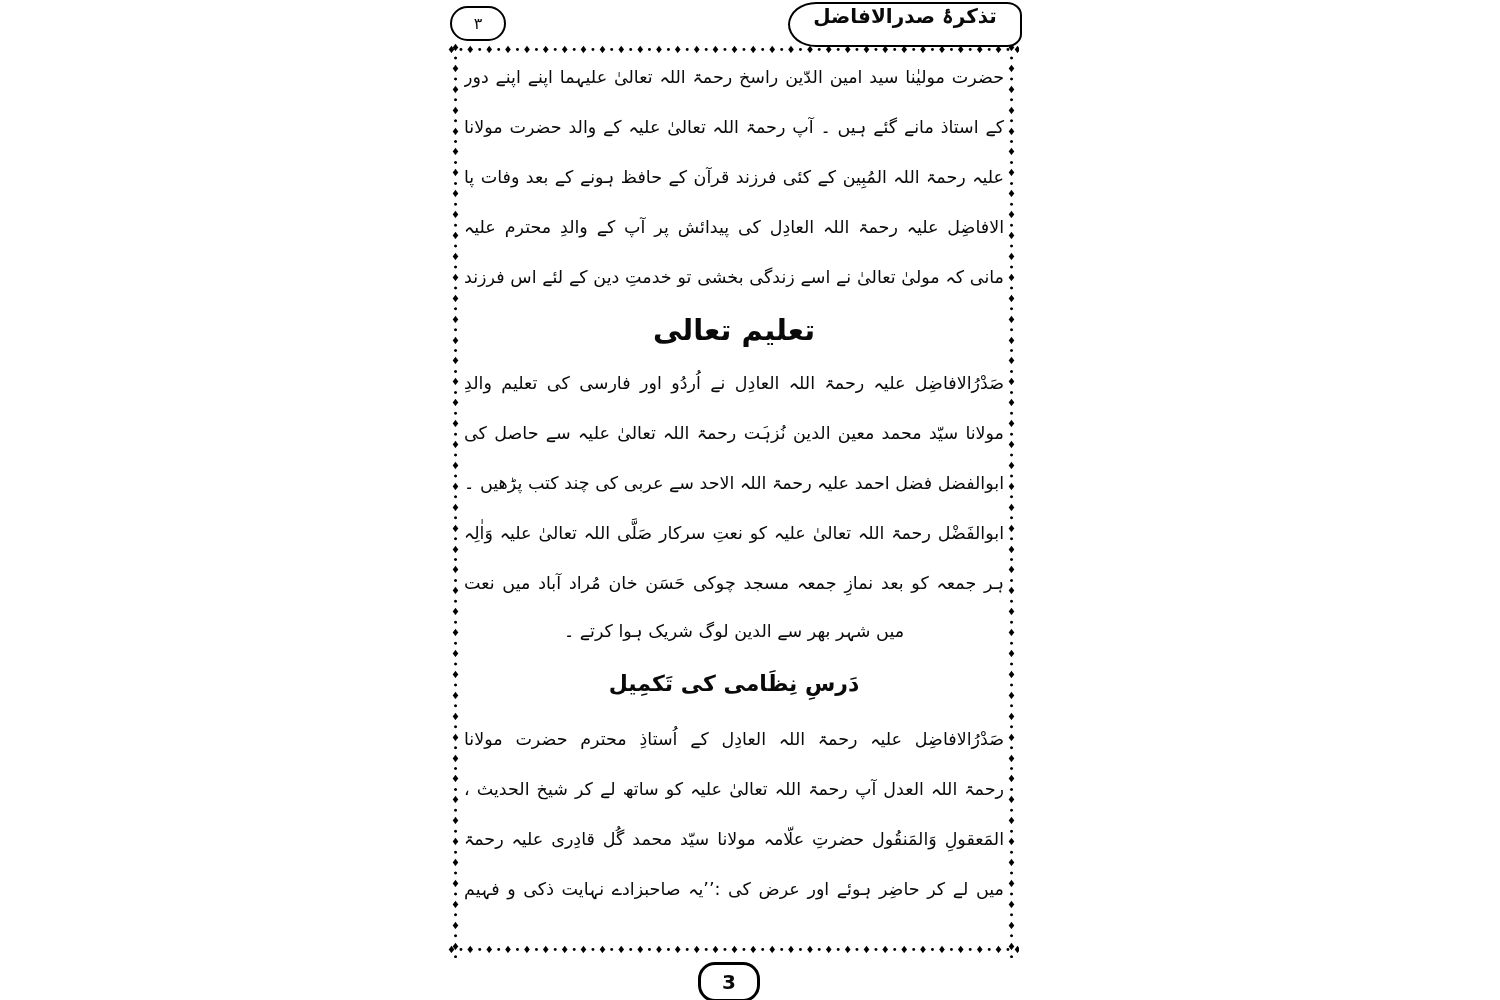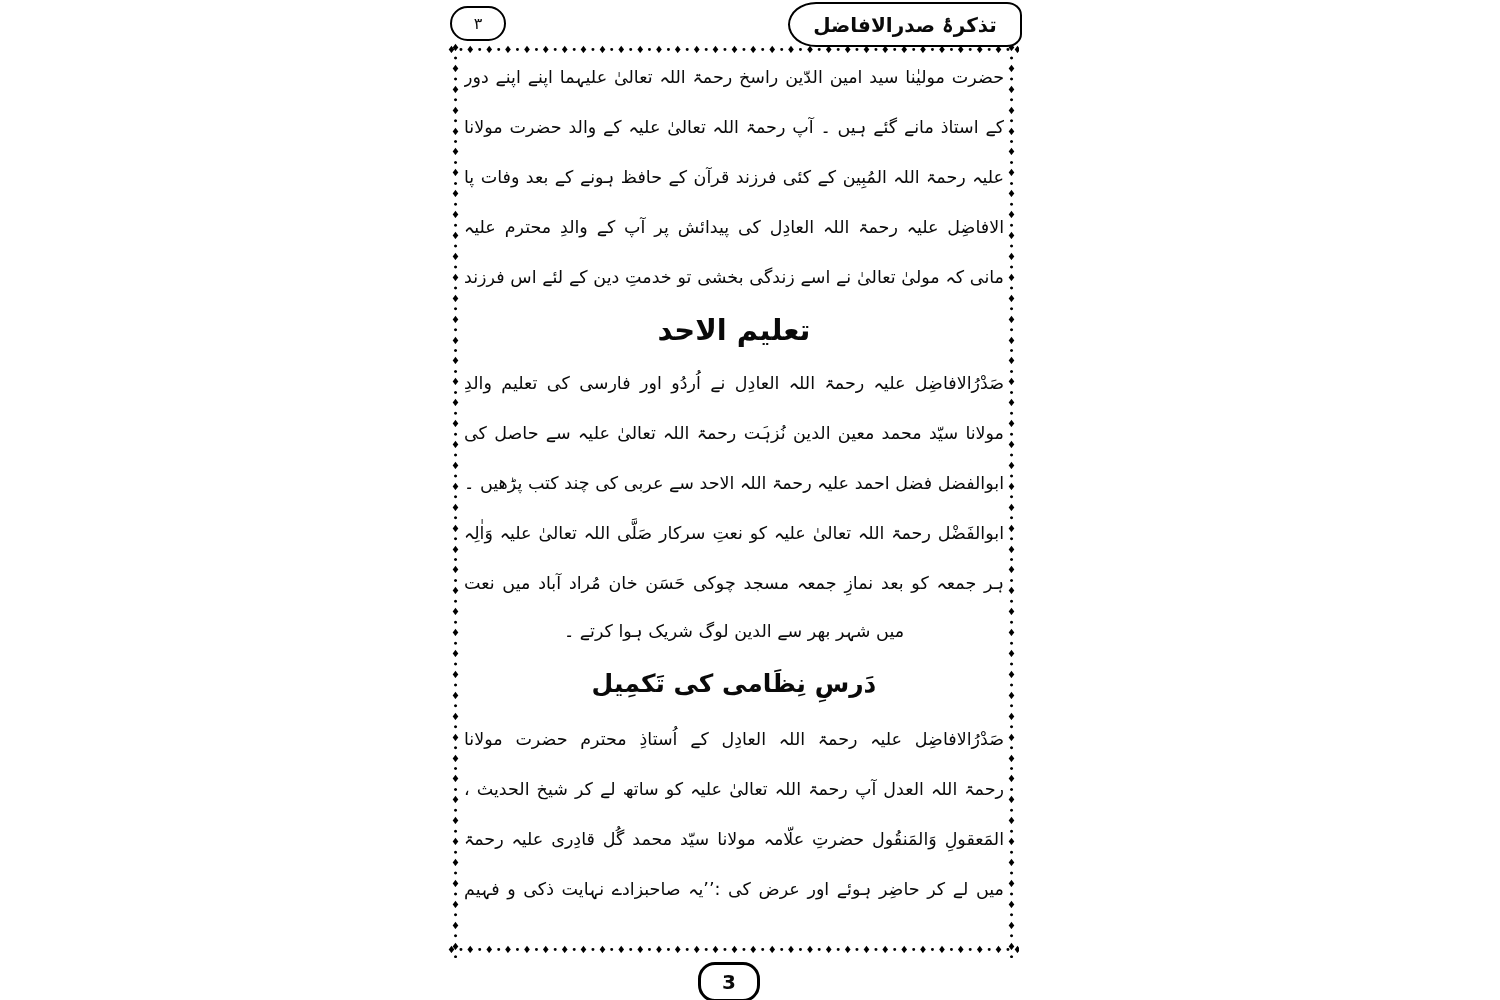--- a/index.html
+++ b/index.html
@@ -25,39 +25,39 @@
   
   .oval{
     position:absolute;background:#fff;border:2px solid #000;border-radius:18px;
     display:flex;align-items:center;justify-content:center;
   }
   .oval.top-num{left:450px;top:6px;width:52px;height:31px;font-size:16px;}
   .oval.bottom-num{left:698px;top:962px;width:56px;height:34px;font-size:20px;font-weight:bold;border-width:3px;border-radius:17px;}
   .cartouche{
     position:absolute;left:788px;top:2px;width:230px;height:41px;background:#fff;
     border:2px solid #000;border-radius:30px 16px 16px 30px / 24px 14px 14px 24px;
-    display:flex;align-items:center;justify-content:center;z-index:3;
+    display:flex;align-items:flex-start;justify-content:center;z-index:3;
   }
   .cartouche span{font-size:20px;font-weight:bold;direction:rtl;}
 
   
   .text-area{
     position:absolute;left:464px;top:52px;width:540px;direction:rtl;
     text-rendering:optimizeLegibility;
   }
   .line{
     margin:0;height:50px;line-height:50px;font-size:17.5px;
     text-align:justify;text-align-last:justify;overflow:hidden;
   }
   .line.centered{text-align:center;text-align-last:center;height:46px;line-height:46px;}
   .heading{
     margin:0;font-weight:bold;text-align:center;text-align-last:center;overflow:hidden;
   }
   .heading.h1{font-size:29px;height:56px;line-height:56px;}
-  .heading.h2{font-size:25px;height:60px;line-height:60px;}
+  .heading.h2{font-size:22px;height:60px;line-height:60px;}
 </style>
 </head>
 <body>
 
 <div class="canvas">
 
   <div class="oval top-num">
     <span>٣</span>
   </div>
 
@@ -72,21 +72,21 @@
     <div class="beads v right">♦•♦•♦•♦•♦•♦•♦•♦•♦•♦•♦•♦•♦•♦•♦•♦•♦•♦•♦•♦•♦•♦•♦•♦•♦•♦•♦•♦•♦•♦•♦•♦•♦•♦•♦•♦•♦•♦•♦•♦•♦•♦•♦•♦•♦•♦•♦•♦•♦•♦•♦•♦•♦•♦•♦•♦•♦•♦•♦•♦•♦•♦•♦•♦•♦•♦•♦•♦•♦•♦•♦•♦•♦•♦•♦•♦•♦•♦•♦•♦•♦•♦•♦•♦•♦•♦•♦•♦•♦•♦•♦•♦•♦•♦•♦•♦•♦•♦•♦•♦•♦•♦•♦•♦•♦•♦•♦•♦•♦•♦•♦•♦•♦•♦•♦•♦•♦•♦•♦•♦•</div>
   </div>
 
   <div class="text-area">
     <p class="line">حضرت مولیٰنا سید امین الدّین راسخ رحمۃ اللہ تعالیٰ علیہما اپنے اپنے دور میں اُردو اور فارسی</p>
     <p class="line">کے استاذ مانے گئے ہیں ۔ آپ رحمۃ اللہ تعالیٰ علیہ کے والد حضرت مولانا سیِّد محمد معینُ الدّین</p>
     <p class="line">علیہ رحمۃ اللہ المُبِین کے کئی فرزند قرآن کے حافظ ہونے کے بعد وفات پا چکے تھے ۔ صَدْرُ</p>
     <p class="line">الافاضِل علیہ رحمۃ اللہ العادِل کی پیدائش پر آپ کے والدِ محترم علیہ رحمۃ اللہ الاکرم نے نَذْر</p>
     <p class="line">مانی کہ مولیٰ تعالیٰ نے اسے زندگی بخشی تو خدمتِ دین کے لئے اس فرزند کو وَقْف کر دوں گا ۔</p>
 
-    <h2 class="heading h1">تعلیم الاحد</h2>
+    <h2 class="heading h1">تعلیم تعالی</h2>
 
     <p class="line">صَدْرُالافاضِل علیہ رحمۃ اللہ العادِل نے اُردُو اور فارسی کی تعلیم والدِ گرامی حضرت</p>
     <p class="line">مولانا سیّد محمد معین الدین نُزہَت رحمۃ اللہ تعالیٰ علیہ سے حاصل کی پھر حضرت مولانا</p>
     <p class="line">ابوالفضل فضل احمد علیہ رحمۃ اللہ الاحد سے عربی کی چند کتب پڑھیں ۔ حضرت مولانا</p>
     <p class="line">ابوالفَضْل رحمۃ اللہ تعالیٰ علیہ کو نعتِ سرکار صَلَّی اللہ تعالیٰ علیہ وَاٰلِہ وَسَلَّم سے عشق تھا ۔ چنانچہ</p>
     <p class="line">ہر جمعہ کو بعد نمازِ جمعہ مسجد چوکی حَسَن خان مُراد آباد میں نعت شریف کی محفل کرواتے جس</p>
     <p class="line centered">میں شہر بھر سے الدین لوگ شریک ہوا کرتے ۔</p>
 
     <h2 class="heading h2">دَرسِ نِظَامی کی تَکمِیل</h2>
 

